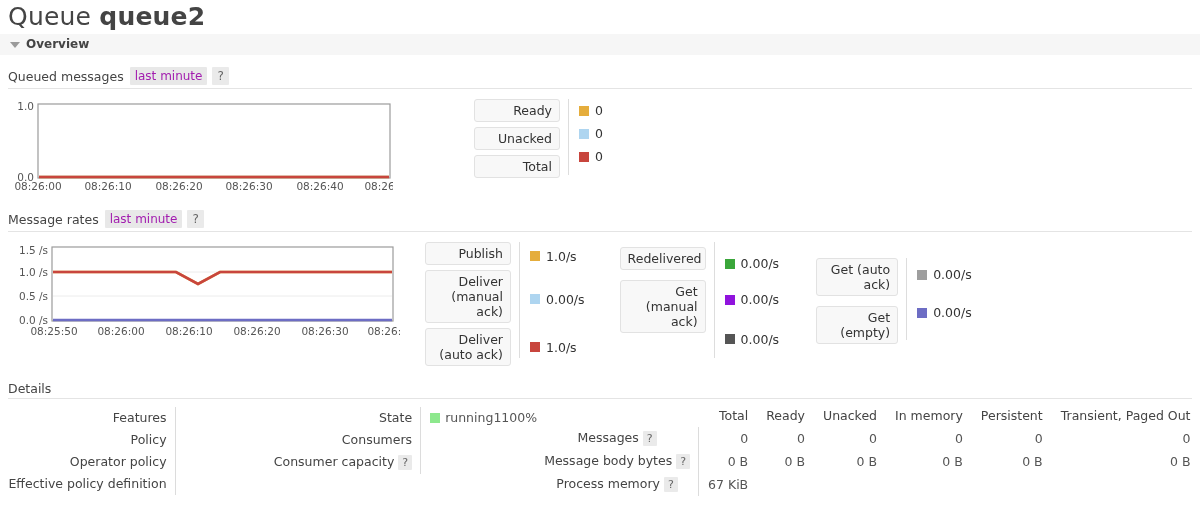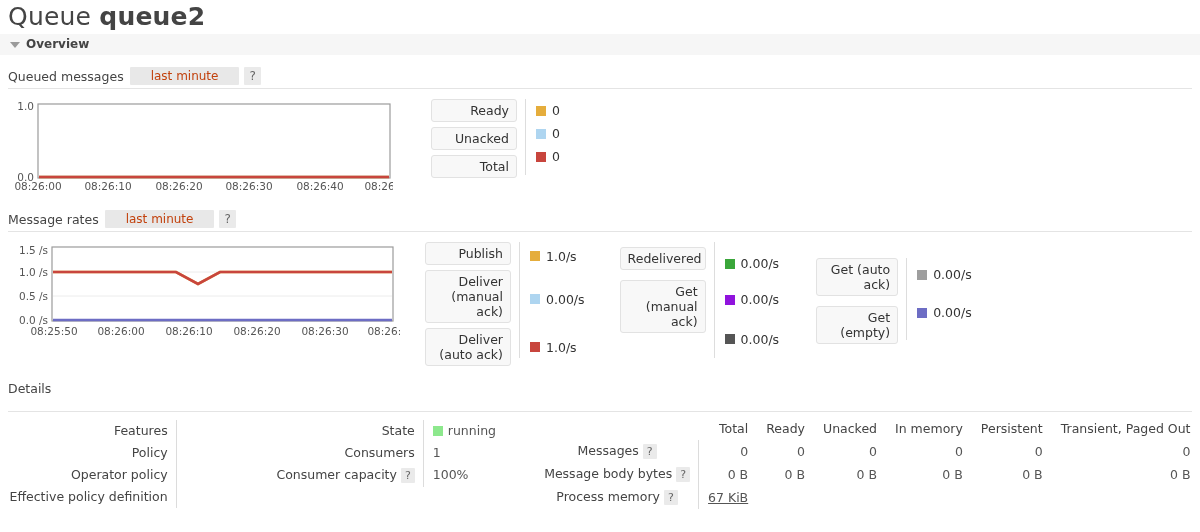--- a/index.html
+++ b/index.html
@@ -59,22 +59,22 @@
     gap: 0px;
     border-bottom: 1px solid #e4e4e4;
     padding-bottom: 3px;
     margin: 0 8px;
     font-size: 12.5px;
     color: #444444;
   }
   .section-head .title { padding-right: 6px; }
   .chip {
     background: #e8e8e8;
-    color: #c2410c;
-    padding: 2px 21px;
+    color: #a21caf;
+    padding: 2px 5px;
     margin-right: 5px;
     font-size: 12px;
     line-height: 14px;
     border-radius: 1px;
   }
   .chip.help {
     background: #eaeaea;
     color: #666;
     padding: 2px 5px;
   }
@@ -126,37 +126,37 @@
     width: 1px;
     background: #dddddd;
     align-self: stretch;
   }
 
   
   #details-head {
     font-size: 12.5px;
     color: #444444;
     border-bottom: 1px solid #e4e4e4;
-    padding-bottom: 15px;
+    padding-bottom: 2px;
     margin: 0 8px;
   }
   .details-row {
     display: flex;
     align-items: flex-start;
   }
   .kv-labels {
     display: flex;
     flex-direction: column;
     text-align: right;
     padding-right: 8px;
     border-right: 1px solid #dcdcdc;
   }
   .kv-values {
     display: flex;
-    flex-direction: column;
+    flex-direction: row;
     padding-left: 9px;
   }
   .kv-line {
     line-height: 22px;
     font-size: 12.5px;
     color: #444;
     white-space: nowrap;
   }
   .kv-line.val { color: #555; }
   .green-dot {
@@ -218,21 +218,21 @@
   <span>Overview</span>
 </div>
 
 <div style="height:12px"></div>
 <div class="section-head">
   <span class="title">Queued messages</span>
   <span class="chip">last minute</span>
   <span class="chip help">?</span>
 </div>
 
-<div class="chart-block" style="margin-top:10px;">
+<div class="chart-block" style="margin-top:10px;gap:43px;">
 
   <div class="chart-wrap" style="margin-left:8px;">
     <svg class="chart-svg" width="385" height="92">
 
       <text x="26" y="11" font-size="10.5" fill="#555" text-anchor="end" font-family="DejaVu Sans, sans-serif">1.0</text>
       <text x="26" y="82" font-size="10.5" fill="#555" text-anchor="end" font-family="DejaVu Sans, sans-serif">0.0</text>
 
       <rect x="30" y="5" width="352" height="74" fill="#ffffff" stroke="#9b9b9b" stroke-width="1.2"></rect>
 
       <line x1="31" y1="78" x2="381" y2="78" stroke="#aed5f0" stroke-width="2.4"></line>
@@ -456,21 +456,21 @@
         <td>0 B</td>
         <td>0 B</td>
         <td>0 B</td>
         <td>0 B</td>
         <td>0 B</td>
       </tr>
       <tr>
         <td class="rowlabel">
           <span>Process memory</span><span class="hchip">?</span>
         </td>
-        <td style="text-align:right;text-decoration:underline;">67 KiB</td>
+        <td style="text-align:right;">67 KiB</td>
         <td></td>
         <td></td>
         <td></td>
         <td></td>
         <td></td>
       </tr>
     </tbody>
   </table>
 </div>
 

